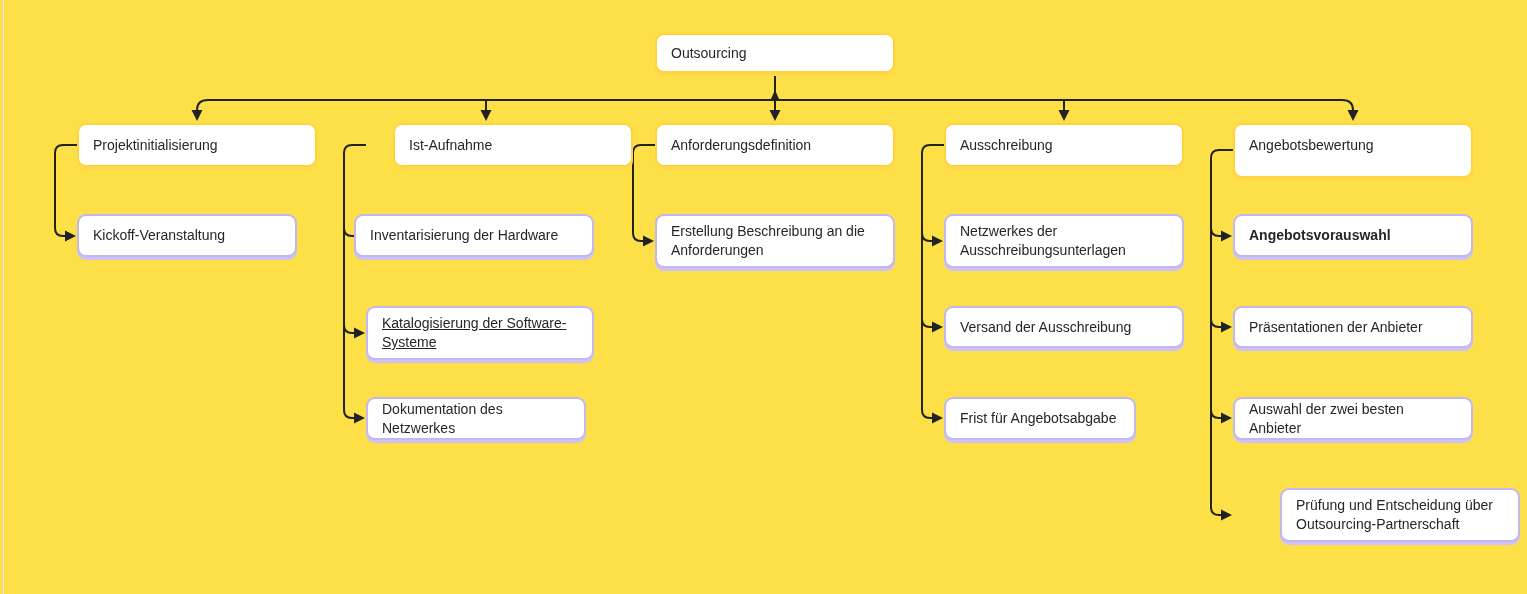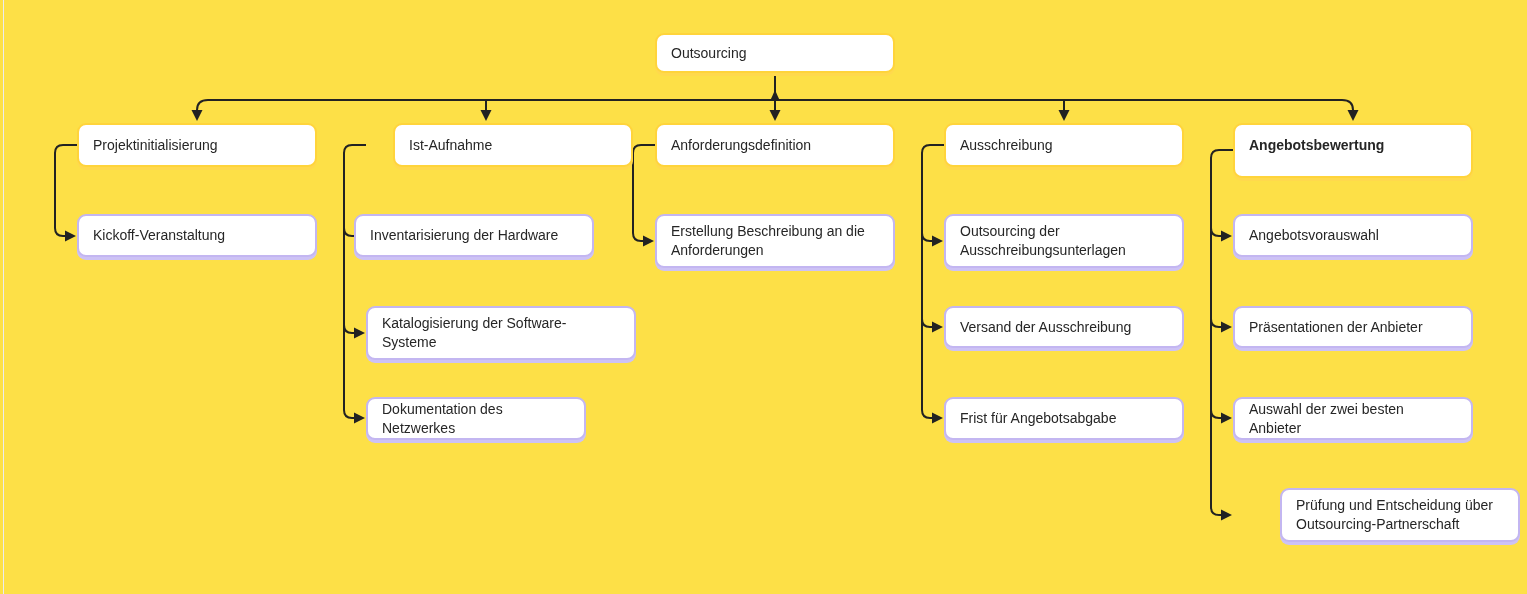--- a/index.html
+++ b/index.html
@@ -107,32 +107,32 @@
     <polygon class="arrowhead" points="1221,412.5 1221,423.5 1232,418"></polygon>
     <polygon class="arrowhead" points="1221,509.5 1221,520.5 1232,515"></polygon>
   </svg>
 
   <div class="node phase" style="left:655px; top:33px; width:240px; height:40px;">Outsourcing</div>
 
   <div class="node phase" style="left:77px; top:123px; width:240px; height:44px;">Projektinitialisierung</div>
   <div class="node phase" style="left:366px; top:123px; width:240px; height:44px;margin-left:27px;">Ist-Aufnahme</div>
   <div class="node phase" style="left:655px; top:123px; width:240px; height:44px;">Anforderungsdefinition</div>
   <div class="node phase" style="left:944px; top:123px; width:240px; height:44px;">Ausschreibung</div>
-  <div class="node phase top-align" style="left:1233px; top:123px; width:240px; height:55px;font-weight:bold;">Angebotsbewertung</div>
+  <div class="node phase top-align" style="left:1233px; top:123px; width:240px; height:55px;">Angebotsbewertung</div>
 
-  <div class="node task" style="left:77px; top:214px; width:240px; height:43px;">Kickoff-Veranstaltung</div>
+  <div class="node task" style="left:77px; top:214px; width:220px; height:43px;">Kickoff-Veranstaltung</div>
 
   <div class="node task" style="left:354px; top:214px; width:240px; height:43px;">Inventarisierung der Hardware</div>
-  <div class="node task" style="left:366px; top:306px; width:270px; height:54px;">Katalogisierung der Software-Systeme</div>
+  <div class="node task" style="left:366px; top:306px; width:228px; height:54px;text-decoration:underline;">Katalogisierung der Software-Systeme</div>
   <div class="node task" style="left:366px; top:397px; width:220px; height:43px;">Dokumentation des Netzwerkes</div>
 
   <div class="node task" style="left:655px; top:214px; width:240px; height:54px;">Erstellung Beschreibung an die Anforderungen</div>
 
-  <div class="node task" style="left:944px; top:214px; width:240px; height:54px;">Outsourcing der Ausschreibungsunterlagen</div>
+  <div class="node task" style="left:944px; top:214px; width:240px; height:54px;">Netzwerkes der Ausschreibungsunterlagen</div>
   <div class="node task" style="left:944px; top:306px; width:240px; height:42px;">Versand der Ausschreibung</div>
-  <div class="node task" style="left:944px; top:397px; width:240px; height:43px;">Frist für Angebotsabgabe</div>
+  <div class="node task" style="left:944px; top:397px; width:192px; height:43px;">Frist für Angebotsabgabe</div>
 
-  <div class="node task" style="left:1233px; top:214px; width:240px; height:43px;">Angebotsvorauswahl</div>
+  <div class="node task" style="left:1233px; top:214px; width:240px; height:43px;font-weight:bold;">Angebotsvorauswahl</div>
   <div class="node task" style="left:1233px; top:306px; width:240px; height:42px;">Präsentationen der Anbieter</div>
   <div class="node task" style="left:1233px; top:397px; width:240px; height:43px;">Auswahl der zwei besten Anbieter</div>
   <div class="node task" style="left:1233px; top:488px; width:240px; height:54px;margin-left:47px;">Prüfung und Entscheidung über Outsourcing-Partnerschaft</div>
 
 </div>
 
 </body></html>

